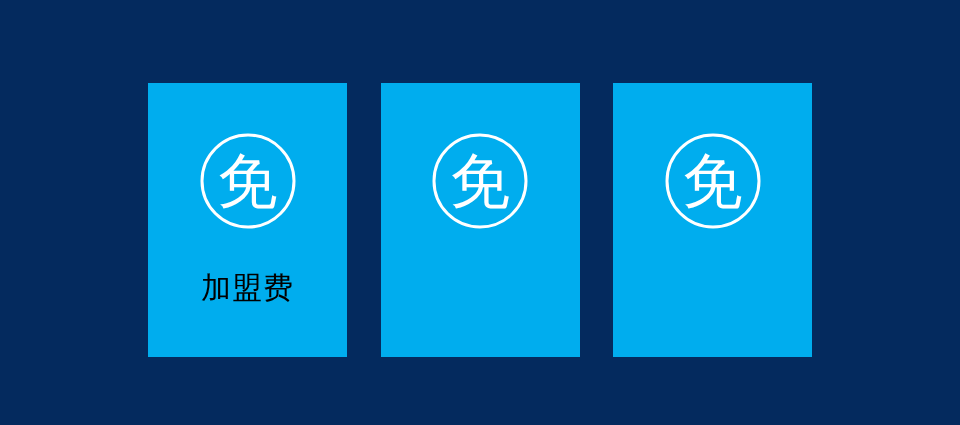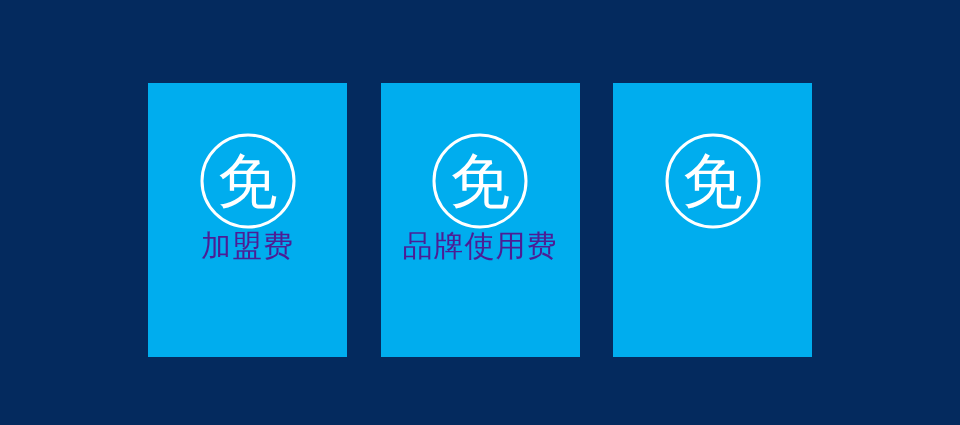--- a/index.html
+++ b/index.html
@@ -70,21 +70,22 @@
     justify-content: center;
     color: #ffffff;
     font-size: 60px;
     line-height: 1;
     font-weight: 400;
     letter-spacing: 0;
     font-family: "DejaVu Sans", "Liberation Sans", sans-serif;
   }
 
   .card-label {
-    color: #4c1d95;
+    margin-top: 42px;
+    color: #000000;
     font-size: 30px;
     line-height: 34px;
     font-weight: 400;
     letter-spacing: 1px;
     white-space: nowrap;
     text-align: center;
   }
 </style>
 </head>
 <body>
@@ -103,21 +104,20 @@
       <div class="card-label">加盟费</div>
     </div>
 
     <div class="benefit-card">
       <div class="card-icon">
         <svg viewBox="0 0 96 96" xmlns="http://www.w3.org/2000/svg" aria-hidden="true">
           <circle cx="48" cy="48" r="46" fill="none" stroke="#ffffff" stroke-width="3"></circle>
         </svg>
         <span class="icon-glyph">免</span>
       </div>
-      <div class="card-label">品牌使用费</div>
     </div>
 
     <div class="benefit-card">
       <div class="card-icon">
         <svg viewBox="0 0 96 96" xmlns="http://www.w3.org/2000/svg" aria-hidden="true">
           <circle cx="48" cy="48" r="46" fill="none" stroke="#ffffff" stroke-width="3"></circle>
         </svg>
         <span class="icon-glyph">免</span>
       </div>
     </div>

